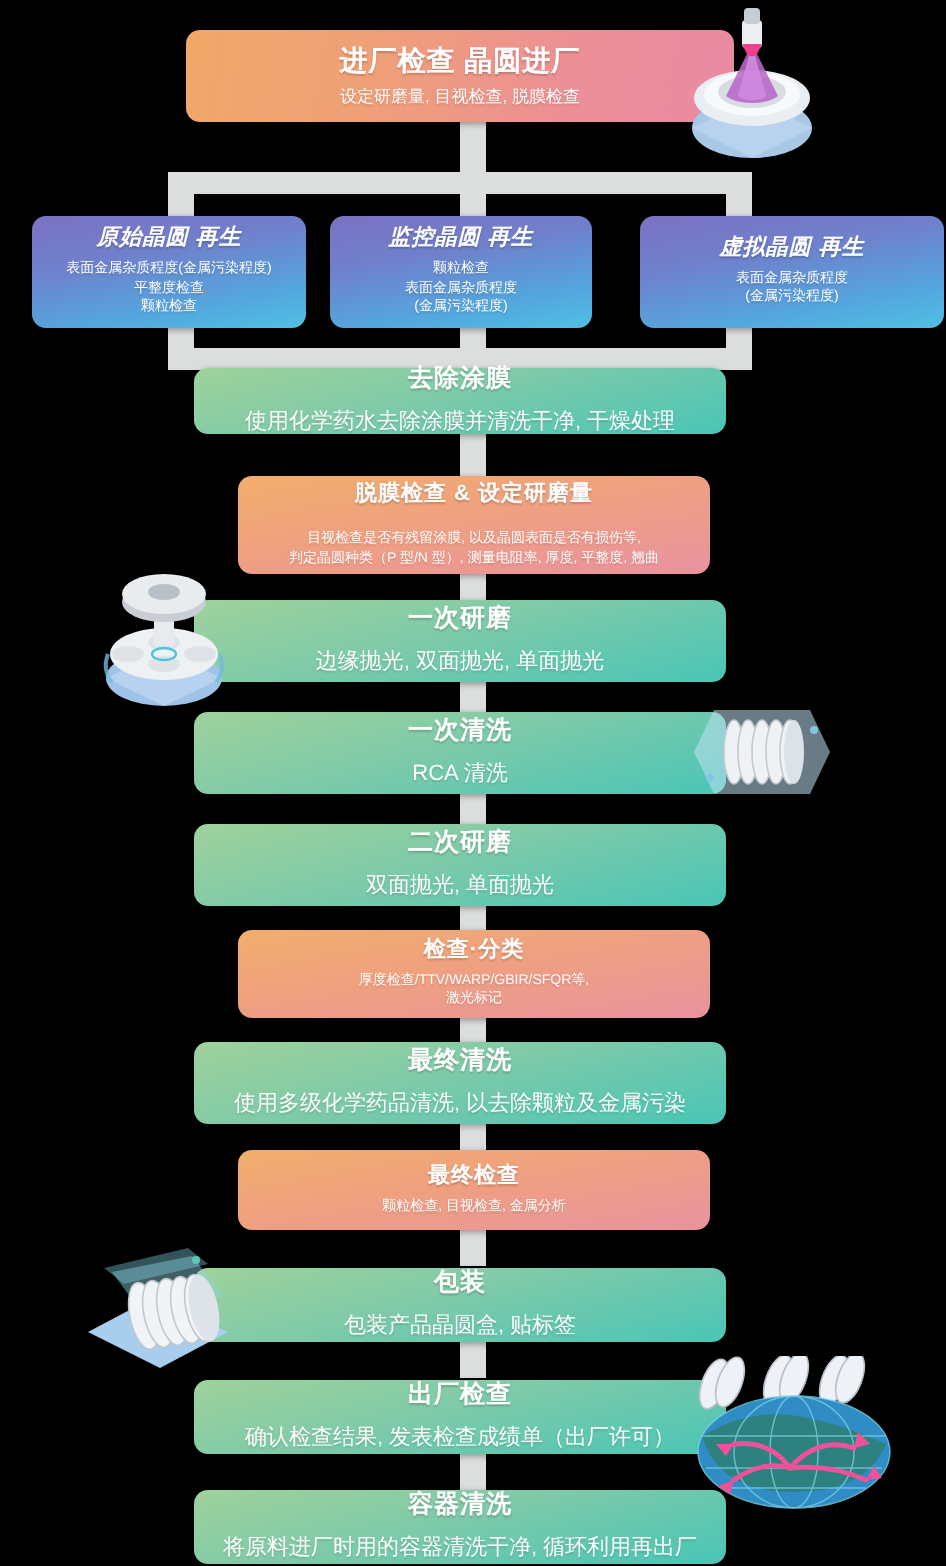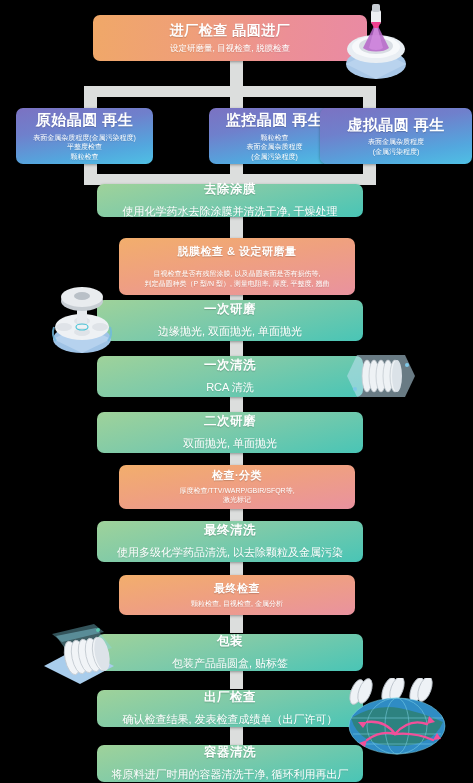--- a/index.html
+++ b/index.html
@@ -37,21 +37,21 @@
   }
 
   
   .g-hero   { background: linear-gradient(100deg, #f0a868 0%, #ef9f78 35%, #ec8f96 70%, #e98aa4 100%); }
   .g-orange { background: linear-gradient(170deg, #f2ae6c 0%, #efa080 45%, #e9929f 100%); }
   .g-blue   { background: linear-gradient(170deg, #7b72c2 0%, #6f80cc 35%, #53a7de 75%, #4fc0e4 100%); }
   .g-green  { background: linear-gradient(165deg, #9fd29a 0%, #7ecaa9 45%, #49c5b6 100%); }
 
   .hero  .ttl { font-size: 14px; }
   .hero  .sub { font-size: 8.5px; margin-top: 3px; text-align: center; }
-  .branch .ttl { font-size: 15px; }
+  .branch .ttl { font-size: 11px; font-style: italic; }
   .branch .sub { font-size: 7px; margin-top: 3px; }
   .step  .ttl { font-size: 12.5px; }
   .step  .sub { font-size: 11px; margin-top: 6px; }
   .small .ttl { font-size: 11px; }
   .small .sub { font-size: 7px; margin-top: 3px; }
 
   
   .conn {
     position: absolute;
     background: #dcdedd;
@@ -112,39 +112,39 @@
     </svg>
   </div>
 
   <div class="node branch g-blue" style="left:16px; top:108px; width:137px; height:56px;">
     <div class="ttl">原始晶圆 再生</div>
     <div class="sub" style="white-space:pre-line;">表面金属杂质程度(金属污染程度)
 平整度检查
 颗粒检查</div>
   </div>
 
-  <div class="node branch g-blue" style="left:165px; top:108px; width:131px; height:56px;margin-left:44px;">
+  <div class="node branch g-blue" style="left:165px; top:108px; width:131px; height:56px;">
     <div class="ttl">监控晶圆 再生</div>
     <div class="sub" style="white-space:pre-line;">颗粒检查
 表面金属杂质程度
 (金属污染程度)</div>
   </div>
 
   <div class="node branch g-blue" style="left:320px; top:108px; width:152px; height:56px;">
     <div class="ttl">虚拟晶圆 再生</div>
     <div class="sub" style="white-space:pre-line;">表面金属杂质程度
 (金属污染程度)</div>
   </div>
 
   <div class="node step g-green" style="left:97px; top:184px; width:266px; height:33px;">
     <div class="ttl">去除涂膜</div>
     <div class="sub">使用化学药水去除涂膜并清洗干净, 干燥处理</div>
   </div>
 
-  <div class="node small g-orange" style="left:119px; top:238px; width:236px; height:57px;gap:8px;">
+  <div class="node small g-orange" style="left:119px; top:238px; width:236px; height:49px;gap:8px;">
     <div class="ttl">脱膜检查 &amp; 设定研磨量</div>
     <div class="sub" style="white-space:pre-line;">目视检查是否有残留涂膜, 以及晶圆表面是否有损伤等,
 判定晶圆种类（P 型/N 型）, 测量电阻率, 厚度, 平整度, 翘曲</div>
   </div>
 
   <div class="illus" style="left:44px; top:283px;">
     <svg width="76" height="72" viewBox="0 0 76 72">
       <ellipse cx="38" cy="56" rx="29" ry="14" fill="#9fc3e6"></ellipse>
       <path d="M9 56 L38 42 L67 56 L38 70 Z" fill="#b6d2ee"></path>
       <ellipse cx="38" cy="44" rx="27" ry="13" fill="#eef1f4"></ellipse>

